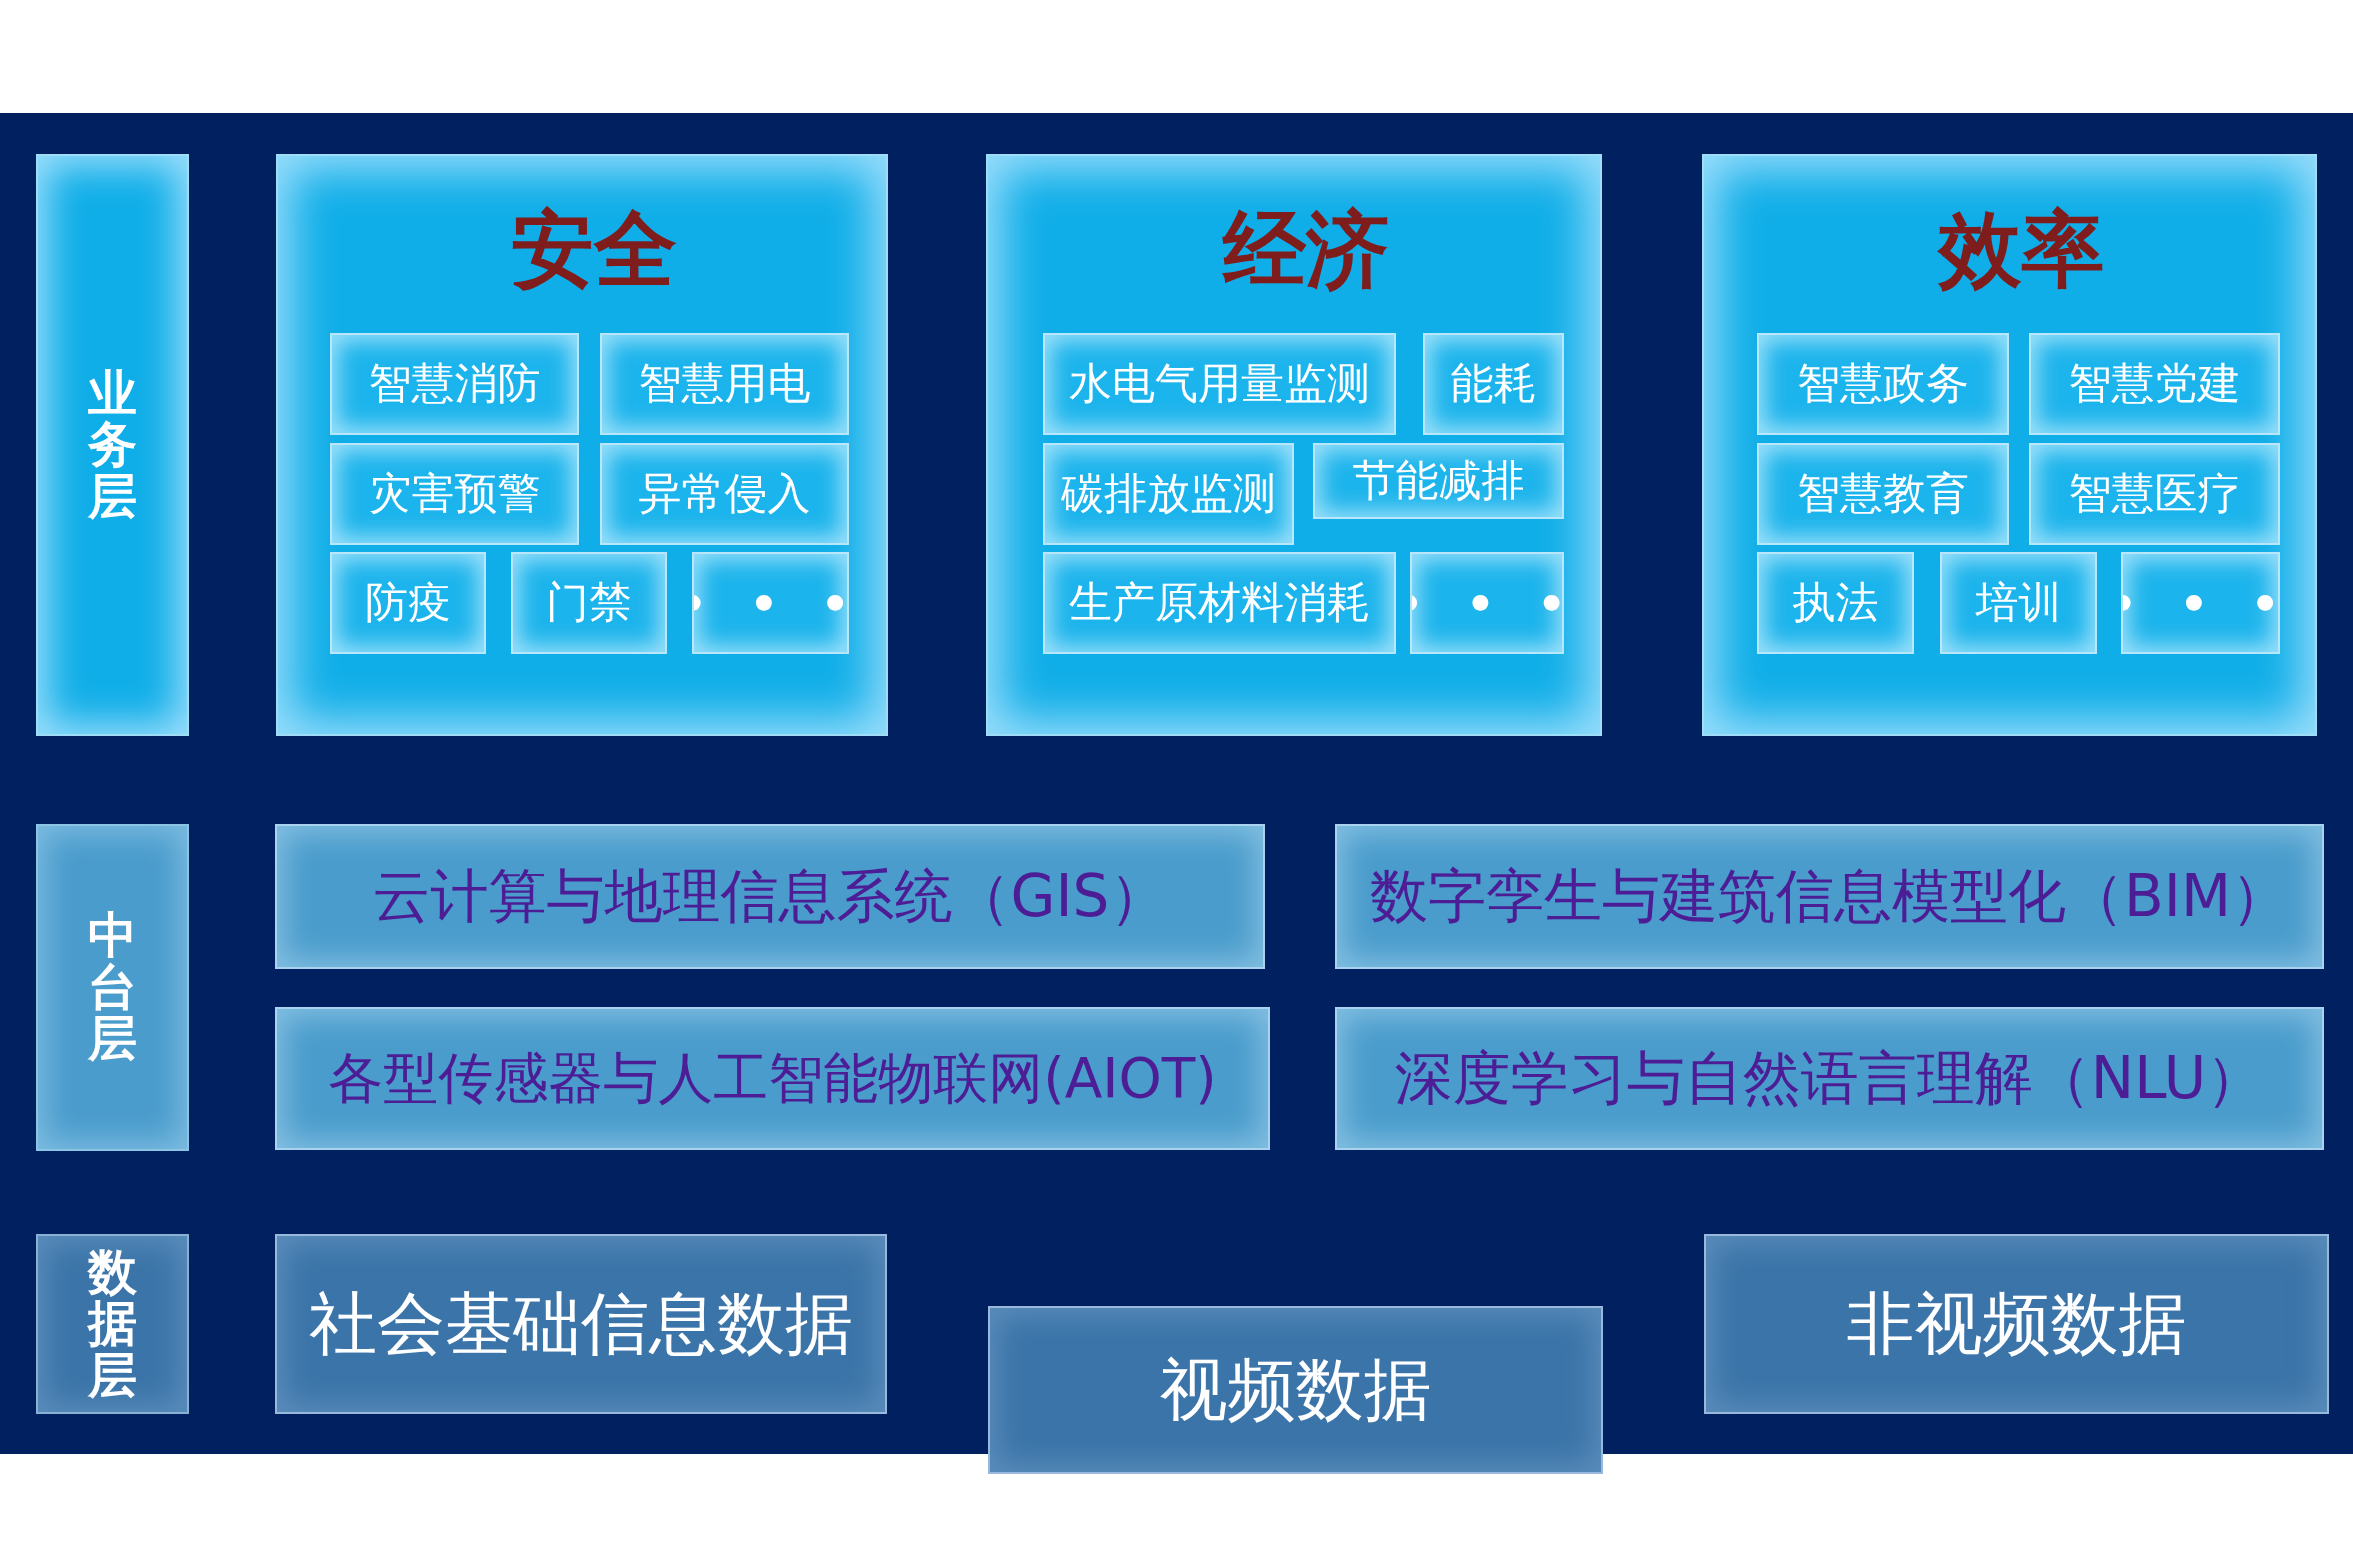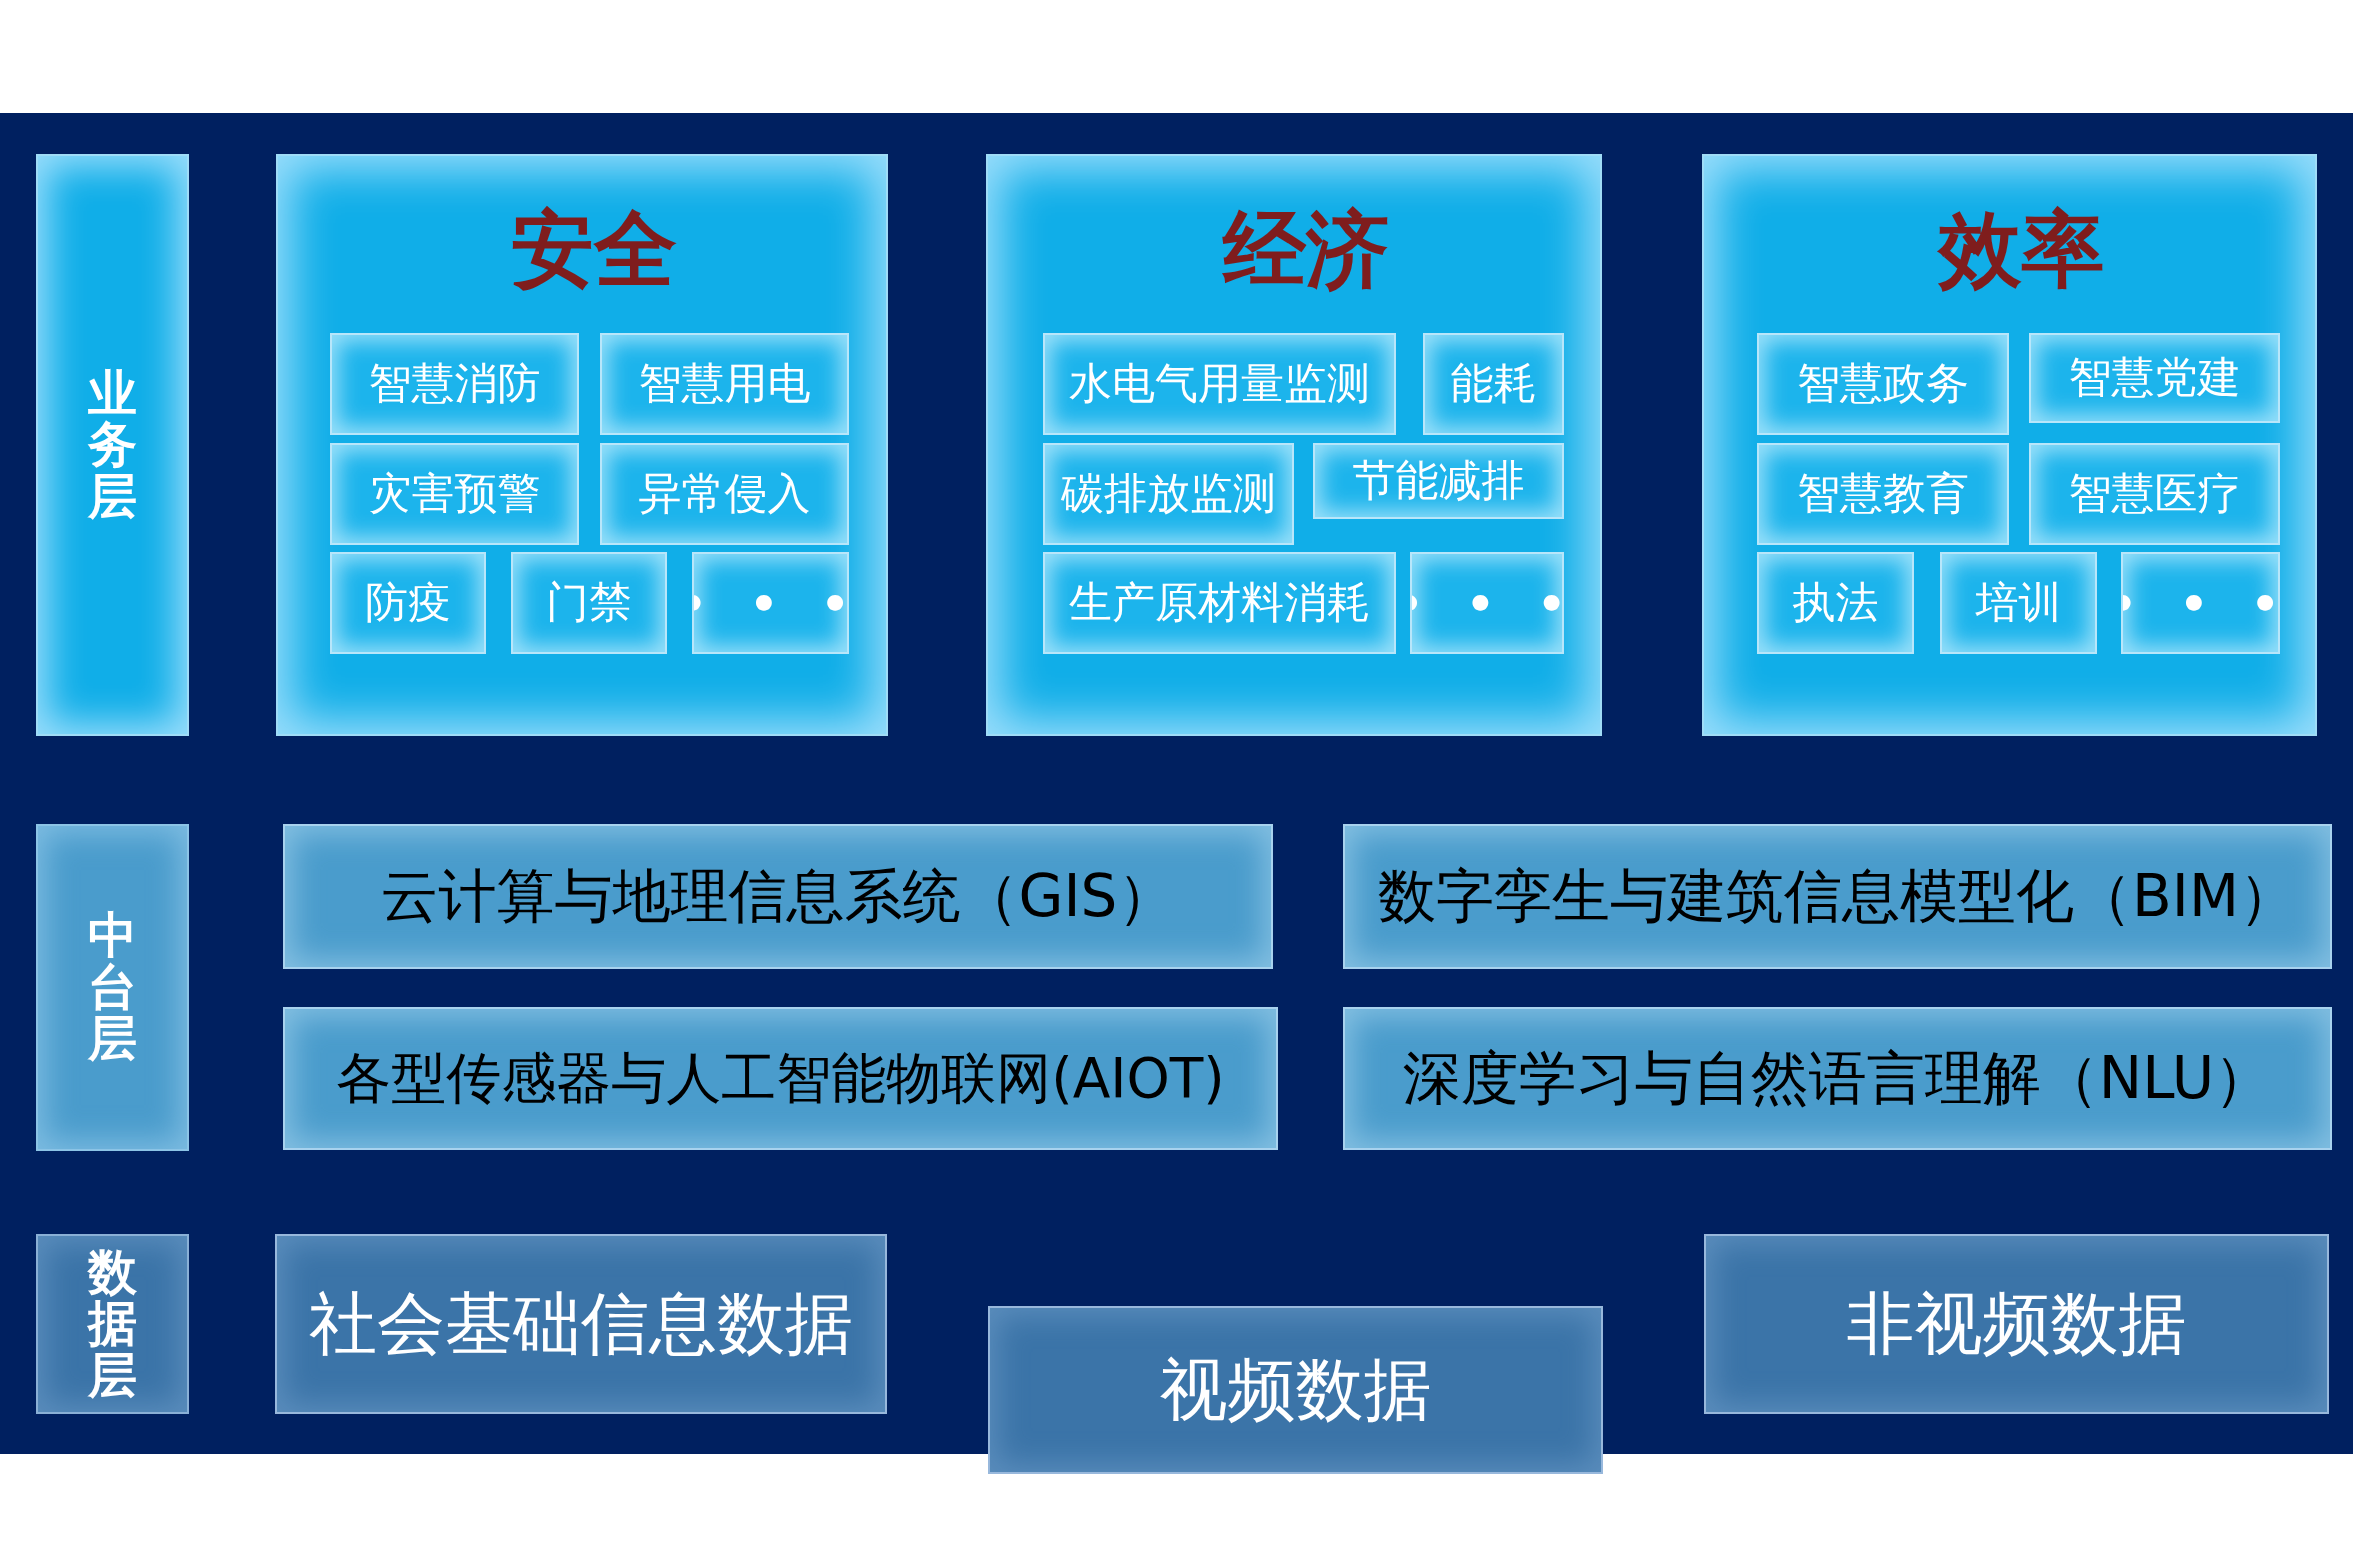--- a/index.html
+++ b/index.html
@@ -7,21 +7,21 @@
   .band{position:absolute;left:0;top:113px;width:2354px;height:1341px;background:#002060;}
   .abs{position:absolute;box-sizing:border-box;}
   .glow{background:#10aee8;border:2.2px solid #9fdcf7;box-shadow:inset 0 0 45px 13.4px rgba(180,230,255,0.85);}
   .subglow{background:#1cb4ec;border:2.2px solid #b8e6fa;box-shadow:inset 0 0 22px 6px rgba(200,240,255,0.75);display:flex;align-items:center;justify-content:center;color:#fff;font-size:43px;white-space:nowrap;overflow:hidden;}
   .layer{display:flex;align-items:center;justify-content:center;color:#fff;font-size:49px;font-weight:bold;line-height:1.05;text-align:center;}
   .layer span{display:block;width:59px;word-break:break-all;}
   .layer.biz{background:#10aee8;border:2.2px solid #9fdcf7;box-shadow:inset 0 0 37px 10.4px rgba(180,230,255,0.85);}
   .layer.mid{background:#4a9ccc;border:2.2px solid #8cc4e6;box-shadow:inset 0 0 30px 7.4px rgba(160,210,240,0.6);}
   .layer.data{background:#3b74a8;border:2.2px solid #8ab0d6;box-shadow:inset 0 0 30px 7.4px rgba(140,180,220,0.4);}
   .title{position:absolute;left:12px;width:100%;text-align:center;color:#7f1d1d;font-size:83px;font-weight:bold;}
-  .midbox{background:#4a9ccc;border:2.2px solid #a8d2ee;box-shadow:inset 0 0 30px 7.4px rgba(170,215,240,0.6);display:flex;align-items:center;justify-content:center;color:#000000;font-size:58px;white-space:nowrap;overflow:hidden;margin-left:8px;}
+  .midbox{background:#4a9ccc;border:2.2px solid #a8d2ee;box-shadow:inset 0 0 30px 7.4px rgba(170,215,240,0.6);display:flex;align-items:center;justify-content:center;color:#4c1d95;font-size:58px;white-space:nowrap;overflow:hidden;}
   .databox{background:#3b74a8;border:2.2px solid #98b8dc;box-shadow:inset 0 0 30px 7.4px rgba(140,180,220,0.4);display:flex;align-items:center;justify-content:center;color:#fff;font-size:68px;white-space:nowrap;overflow:hidden;}
   .dots{letter-spacing:13.4px;font-weight:bold;font-size:45px;}
 </style>
 </head>
 <body>
 
 <div class="band"></div>
 
 <div class="abs layer biz" style="left:36px;top:154px;width:153px;height:582px;">
     <span>业务层</span>
@@ -50,21 +50,21 @@
   <div class="abs subglow" style="left:435px;top:177px;width:141px;height:102px;">能耗</div>
   <div class="abs subglow" style="left:55px;top:287px;width:251px;height:102px;">碳排放监测</div>
   <div class="abs subglow" style="left:325px;top:287px;width:251px;height:76px;">节能减排</div>
   <div class="abs subglow" style="left:55px;top:396px;width:353px;height:102px;">生产原材料消耗</div>
   <div class="abs subglow dots" style="left:422px;top:396px;width:154px;height:102px;">• • •</div>
 </div>
 
 <div class="abs glow" style="left:1702px;top:154px;width:615px;height:582px;">
   <div class="title" style="top:39px;">效率</div>
   <div class="abs subglow" style="left:53px;top:177px;width:252px;height:102px;">智慧政务</div>
-  <div class="abs subglow" style="left:325px;top:177px;width:251px;height:90px;">智慧党建</div>
+  <div class="abs subglow" style="left:325px;top:177px;width:251px;height:102px;">智慧党建</div>
   <div class="abs subglow" style="left:53px;top:287px;width:252px;height:102px;">智慧教育</div>
   <div class="abs subglow" style="left:325px;top:287px;width:251px;height:102px;">智慧医疗</div>
   <div class="abs subglow" style="left:53px;top:396px;width:157px;height:102px;">执法</div>
   <div class="abs subglow" style="left:236px;top:396px;width:157px;height:102px;">培训</div>
   <div class="abs subglow dots" style="left:417px;top:396px;width:159px;height:102px;">• • •</div>
 </div>
 
 <div class="abs midbox" style="left:275px;top:824px;width:990px;height:145px;">云计算与地理信息系统（GIS）</div>
 <div class="abs midbox" style="left:1335px;top:824px;width:989px;height:145px;">数字孪生与建筑信息模型化（BIM）</div>
 <div class="abs midbox" style="left:275px;top:1007px;width:995px;height:143px;font-size:55px;">各型传感器与人工智能物联网(AIOT)</div>

